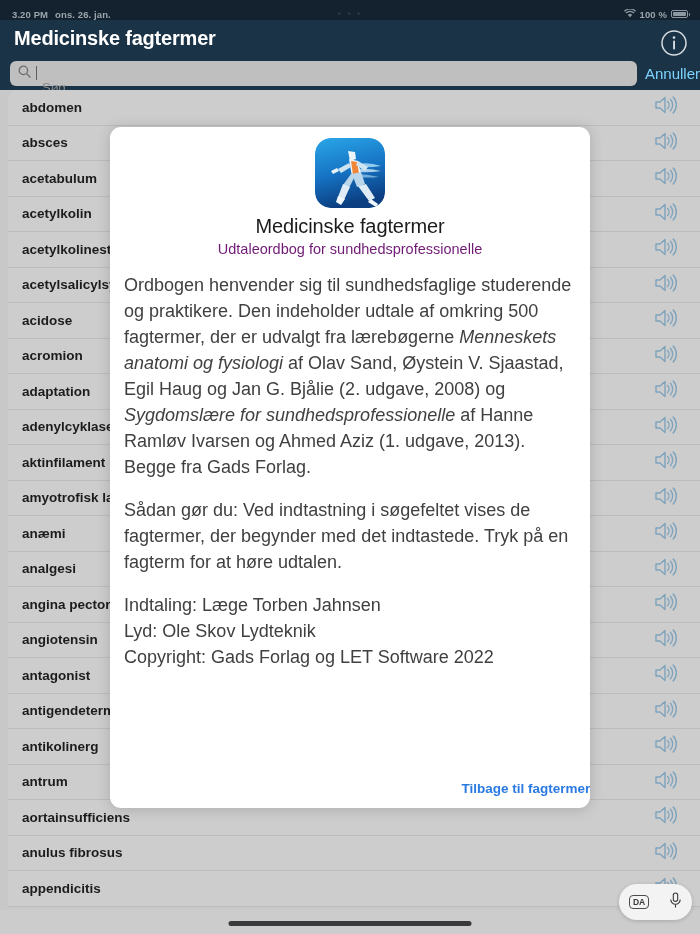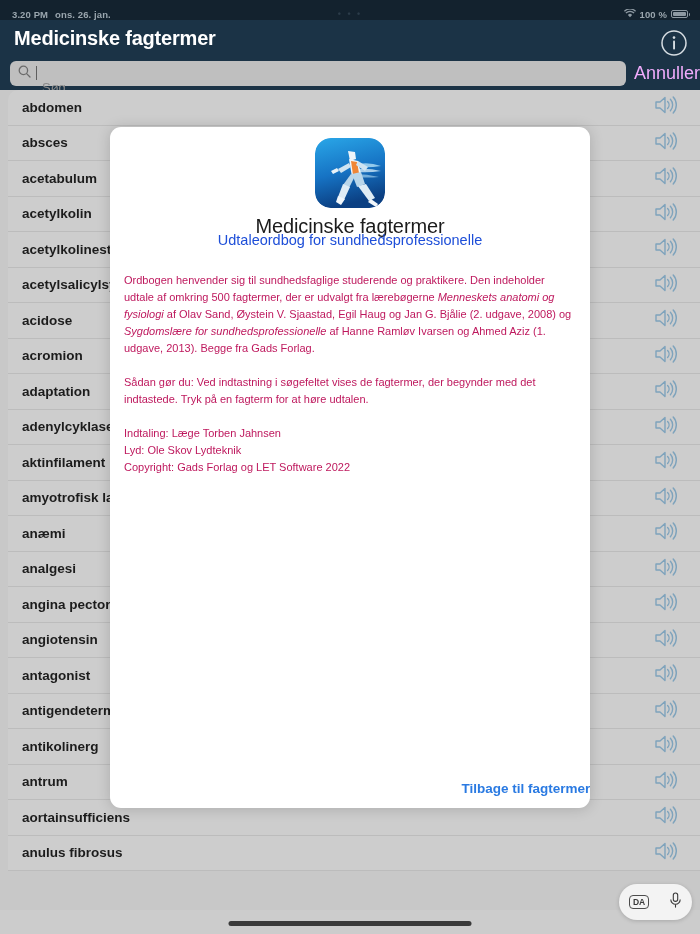--- a/index.html
+++ b/index.html
@@ -68,21 +68,21 @@
     position: relative;
   }
   #search-field .mag { flex: 0 0 auto; }
   #search-caret {
     width: 1px; height: 14px; background: #5e5e5e;
   }
   #search-placeholder {
     color: #8a8a8a; font-size: 13px; margin-top: 28px;
   }
   #cancel-button {
-    margin-left: 8px; color: #f0abfc; font-size: 18px;
+    margin-left: 8px; color: #7dd3fc; font-size: 15px;
   }
 
   
   #list-wrap {
     position: absolute; top: 90px; left: 0;
     width: 700px; height: 820px;
     background: #c8c8c8;
     padding-left: 8px;
   }
   #list {
@@ -120,26 +120,26 @@
     position: absolute; left: 50%; transform: translateX(-50%);
     top: 11px; width: 70px; height: 70px;
     border-radius: 16px; overflow: hidden;
   }
   #modal-title {
     position: absolute; top: 88px; width: 100%;
     text-align: center; font-size: 20px; color: #1b1b1b;
     letter-spacing: -0.1px;
   }
   #modal-subtitle {
-    position: absolute; top: 105px; width: 100%;
-    text-align: center; font-size: 14.5px; color: #1d4ed8;
+    position: absolute; top: 114px; width: 100%;
+    text-align: center; font-size: 14.5px; color: #701a75;
   }
   #modal-body {
     position: absolute; top: 145px; left: 14px; right: 14px;
-    font-size: 11px; line-height: 17px; color: #be185d;
+    font-size: 18px; line-height: 26px; color: #404040;
   }
   #modal-body p { margin-bottom: 17px; }
   #modal-body .it { font-style: italic; }
   #modal-body .credits { white-space: pre-line; }
   #modal-back-link {
     position: absolute; bottom: 12px; width: 100%;
     text-align: right; font-size: 13.5px; color: #2a7ae2;
     font-weight: bold;
     margin-left: 16px;
   }
@@ -404,20 +404,29 @@
           <span class="term">aortainsufficiens</span>
           <span class="speaker"><svg width="24" height="19" viewBox="0 0 24 19">
               <path d="M2 6.5 h4 L11 2 v15 L6 12.5 H2 Z" stroke="#7ea3bc" stroke-width="1.4" fill="none" stroke-linejoin="round"></path>
               <path d="M13.6 6 a5 5 0 0 1 0 7" stroke="#7ea3bc" stroke-width="1.4" fill="none" stroke-linecap="round"></path>
               <path d="M16.4 3.8 a8.4 8.4 0 0 1 0 11.4" stroke="#7ea3bc" stroke-width="1.4" fill="none" stroke-linecap="round"></path>
               <path d="M19.2 1.6 a11.6 11.6 0 0 1 0 15.8" stroke="#7ea3bc" stroke-width="1.4" fill="none" stroke-linecap="round"></path>
             </svg></span>
         </div>
         <div class="list-row">
           <span class="term">anulus fibrosus</span>
+          <span class="speaker"><svg width="24" height="19" viewBox="0 0 24 19">
+              <path d="M2 6.5 h4 L11 2 v15 L6 12.5 H2 Z" stroke="#7ea3bc" stroke-width="1.4" fill="none" stroke-linejoin="round"></path>
+              <path d="M13.6 6 a5 5 0 0 1 0 7" stroke="#7ea3bc" stroke-width="1.4" fill="none" stroke-linecap="round"></path>
+              <path d="M16.4 3.8 a8.4 8.4 0 0 1 0 11.4" stroke="#7ea3bc" stroke-width="1.4" fill="none" stroke-linecap="round"></path>
+              <path d="M19.2 1.6 a11.6 11.6 0 0 1 0 15.8" stroke="#7ea3bc" stroke-width="1.4" fill="none" stroke-linecap="round"></path>
+            </svg></span>
+        </div>
+        <div class="list-row">
+          <span class="term">appendicitis</span>
           <span class="speaker"><svg width="24" height="19" viewBox="0 0 24 19">
               <path d="M2 6.5 h4 L11 2 v15 L6 12.5 H2 Z" stroke="#7ea3bc" stroke-width="1.4" fill="none" stroke-linejoin="round"></path>
               <path d="M13.6 6 a5 5 0 0 1 0 7" stroke="#7ea3bc" stroke-width="1.4" fill="none" stroke-linecap="round"></path>
               <path d="M16.4 3.8 a8.4 8.4 0 0 1 0 11.4" stroke="#7ea3bc" stroke-width="1.4" fill="none" stroke-linecap="round"></path>
               <path d="M19.2 1.6 a11.6 11.6 0 0 1 0 15.8" stroke="#7ea3bc" stroke-width="1.4" fill="none" stroke-linecap="round"></path>
             </svg></span>
         </div>
       </div>
   </div>
 

